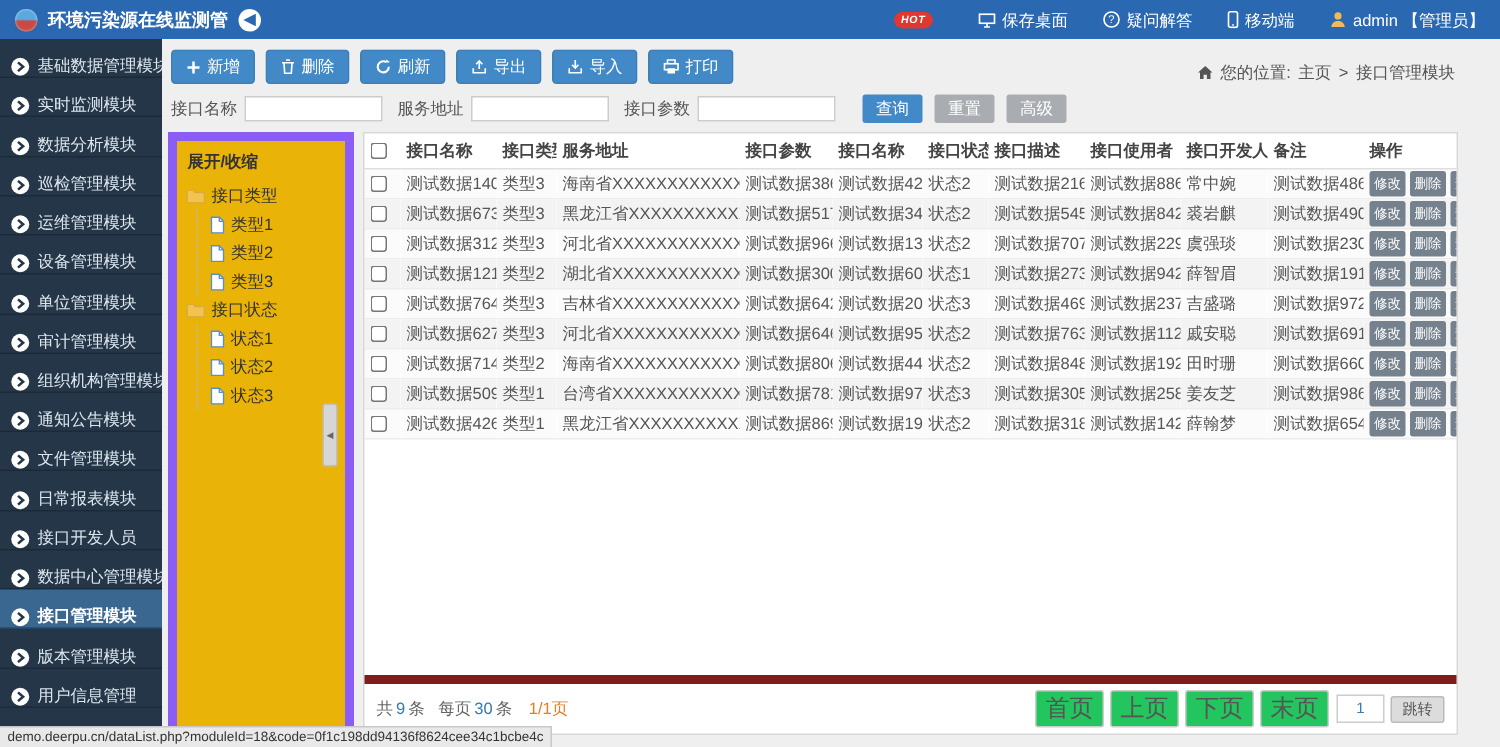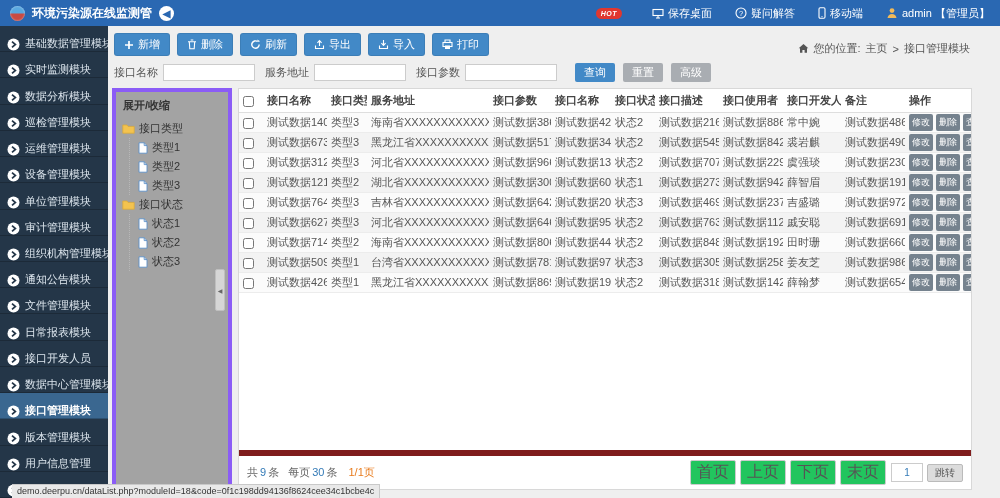--- a/index.html
+++ b/index.html
@@ -36,21 +36,21 @@
   .filters{display:flex;align-items:center;padding:2px 2px 6px;font-size:11px;color:#555}
   .filters label{white-space:nowrap}
   .filters input{width:92px;height:17px;border:1px solid #ccc;background:#fff;margin:0 10px 0 5px;
                  font-family:inherit;font-size:11px;padding:0 3px;box-sizing:border-box}
   .fbtn{font-size:11px;padding:2px 9px;border-radius:2px;border:none;color:#fff;cursor:pointer;
         font-family:inherit;margin-left:8px}
   .fbtn.primary{background:var(--accent-blue,#4289c7)}
   .fbtn.gray{background:#a9adb2}
   
   .content{flex:1;display:flex;position:relative;min-height:0}
-  .tree-panel{width:106px;background:#a3a3a3;border:4px solid #8b5cf6;padding:5px 0 5px 6px;
+  .tree-panel{width:106px;background:#eab308;border:6px solid #8b5cf6;padding:5px 0 5px 6px;
               font-size:11px;color:#333;flex-shrink:0;overflow:hidden}
   .tree-header{font-weight:bold;margin:1px 0 6px 1px}
   .tnode{display:flex;align-items:center;gap:4px;height:19px;cursor:pointer;white-space:nowrap}
   .kids{margin-left:7px;padding-left:8px;border-left:1px dotted #b8b8b8}
   .splitter{position:absolute;left:103px;top:calc(50% - 20px);width:8px;height:40px;background:#d6d6d6;
             border:1px solid #bfbfbf;border-radius:2px;display:flex;align-items:center;justify-content:center;
             font-size:6px;color:#666;cursor:pointer;z-index:2}
   .table-panel{flex:1;margin-left:6px;background:#fff;border:1px solid #d8d8d8;display:flex;
                flex-direction:column;min-width:0}
   table{border-collapse:collapse;width:100%;table-layout:fixed;font-size:11px;color:#555}
@@ -66,21 +66,21 @@
   .pagebar{border-top:6px solid #7f1d1d;display:flex;align-items:center;padding:4px 8px;font-size:11px;color:#666}
   .pnum{color:var(--link-blue,#337ab7);margin:0 2px}
   .pind{color:var(--orange,#e87c1e);margin-left:8px}
   .pgroup{margin-left:auto;display:flex;align-items:center}
   .pgbtn{background:#22c55e;border:1px solid #ccc;border-radius:2px;color:#555;font-size:16px;
          padding:1px 6px;margin-left:4px;cursor:pointer;font-family:inherit}
   .jumpin{width:26px;height:15px;border:1px solid #ccc;margin-left:5px;font-size:10px;
           color:var(--link-blue,#337ab7);text-align:center;font-family:inherit}
   .jumpbtn{background:#dcdcdc;border:1px solid #bbb;border-radius:2px;color:#555;font-size:10px;
            padding:1px 7px;margin-left:4px;cursor:pointer;font-family:inherit}
-  .statusbar{position:absolute;left:12px;bottom:0;background:#e9e9e9;border:1px solid #c9c9c9;border-left:none;
+  .statusbar{position:absolute;left:0;bottom:0;background:#e9e9e9;border:1px solid #c9c9c9;border-left:none;
              border-bottom:none;font-size:9px;color:#333;padding:1px 5px 2px;white-space:nowrap;z-index:5}
 </style>
 </head>
 <body>
 
 <div class="header">
   <span class="logo"></span>
   <span class="htitle">环境污染源在线监测管</span>
   <span class="back-btn">◀</span>
   <span class="hspacer"></span>

